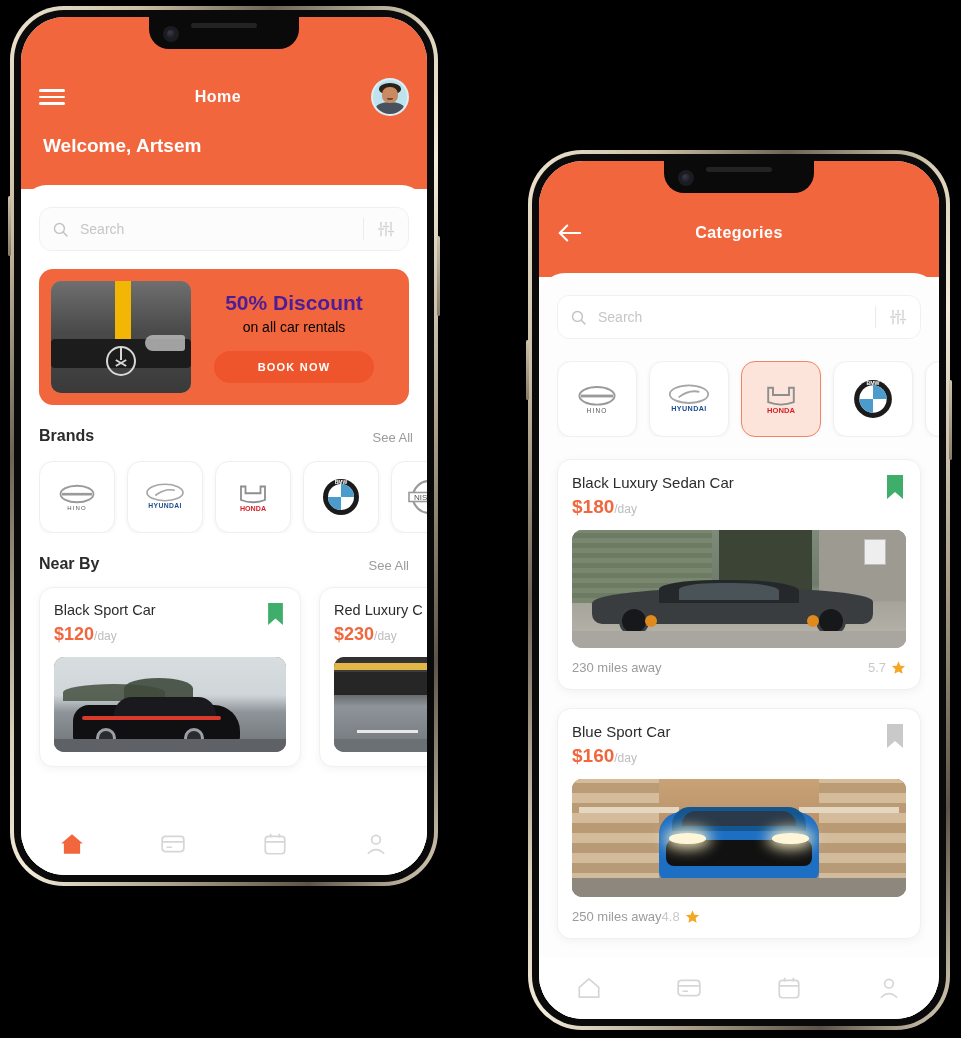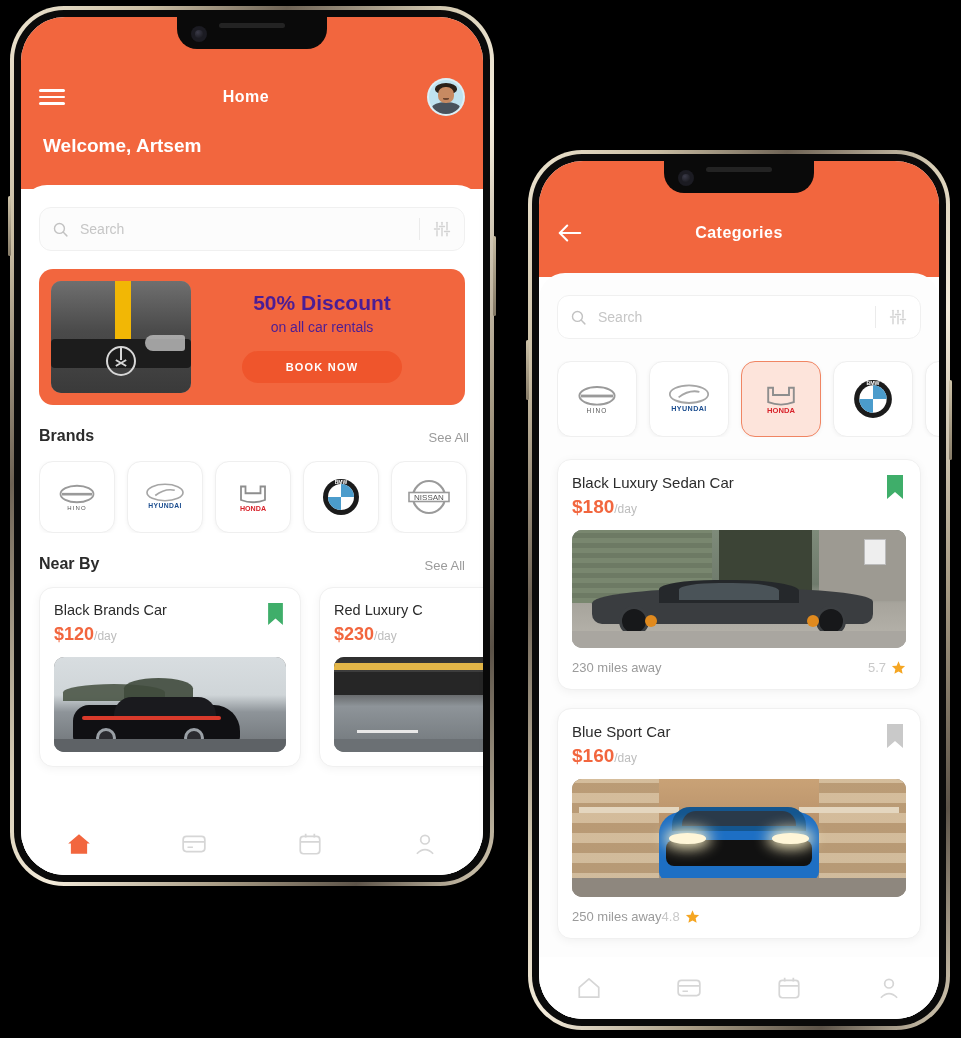--- a/index.html
+++ b/index.html
@@ -52,21 +52,21 @@
   .searchbar { display:flex; align-items:center; background:#fcfcfc;
     border:1px solid #f0f0f0; border-radius: 12px; }
   .searchbar .ph { flex:1; color:#c6c6c6; }
   .divider-v { width:1px; background:#ebebeb; }
 
   
   .banner { background:#F2663E; border-radius:14px; display:flex; align-items:center; }
   .banner-img { border-radius:10px; overflow:hidden; position:relative; background:#8a8a8a; flex:none; }
   .banner-txt { flex:1; display:flex; flex-direction:column; align-items:center; }
   .banner-h { color:#4c1d95; font-weight:bold; }
-  .banner-s { color:#4c1d95; }
+  .banner-s { color:#000000; }
   .book-btn { background:#ef552c; color:#fff; border-radius:18px; text-align:center;
     font-weight:bold; letter-spacing:1.2px; }
 
   .sec-head { display:flex; align-items:flex-end; justify-content:space-between; }
   .sec-title { color:#2b2b2b; font-weight:bold; }
   .see-all { color:#9b9b9b; }
 
   .brand-row { display:flex; overflow:hidden; }
   .brand-chip { background:#fff; border:1px solid #efefef; border-radius:14px; flex:none;
     display:flex; align-items:center; justify-content:center; flex-direction:column;
@@ -85,21 +85,21 @@
     display:flex; align-items:center; justify-content:space-around; }
 
   
   .ph-sky { position:absolute; inset:0; }
 </style>
 </head>
 <body>
 
 <div id="stage">
 
-  <div class="phone" style="left:10px; top:6px; width:484px; height:880px;">
+  <div class="phone" style="left:10px; top:6px; width:428px; height:880px;">
     <div class="btn-side" style="left:-2px; top:190px; width:3px; height:60px;"></div>
     <div class="btn-side" style="right:-2px; top:230px; width:3px; height:80px;"></div>
     <div class="phone-inner">
       <div class="screen">
 
         <div class="notch" style="width:150px; height:32px;">
           <div class="speaker"></div>
           <div class="cam" style="left:14px; top:9px; width:16px; height:16px;"></div>
         </div>
 
@@ -210,21 +210,21 @@
           </div>
 
           <div class="sec-head" style="margin:22px 18px 0 18px;">
             <div class="sec-title" style="font-size:16px;">Near By</div>
             <div class="see-all" style="font-size:13px;">See All</div>
           </div>
 
           <div style="display:flex; gap:18px; margin:14px 0 0 18px;">
 
             <div class="card" style="width:262px; height:180px; padding:14px; flex:none;">
-              <div style="font-size:14.5px; color:#2b2b2b;">Black Brands Car</div>
+              <div style="font-size:14.5px; color:#2b2b2b;">Black Sport Car</div>
               <div class="price" style="font-size:18px; margin-top:6px;">
                 <span>$120</span><span class="per" style="font-size:12px;">/day</span>
               </div>
               <svg width="17" height="24" viewBox="0 0 18 26" style="position:absolute; right:16px; top:14px;">
                 <path d="M1 1 H17 V25 L9 18 L1 25 Z" fill="#3FAE6A"></path>
               </svg>
               <div class="car-img" style="margin-top:12px; height:95px;">
                 <div class="ph-sky" style="background:linear-gradient(180deg,#d8dde0 0%,#cfd5d8 40%,#8e9499 58%,#6d7276 100%);"></div>
                 <div style="position:absolute; left:4%; top:28%; width:44%; height:18%; background:#4b5647; border-radius:50% 50% 0 0; opacity:.9;"></div>
                 <div style="position:absolute; left:30%; top:22%; width:30%; height:22%; background:#3f4a3c; border-radius:50% 50% 0 0; opacity:.9;"></div>

